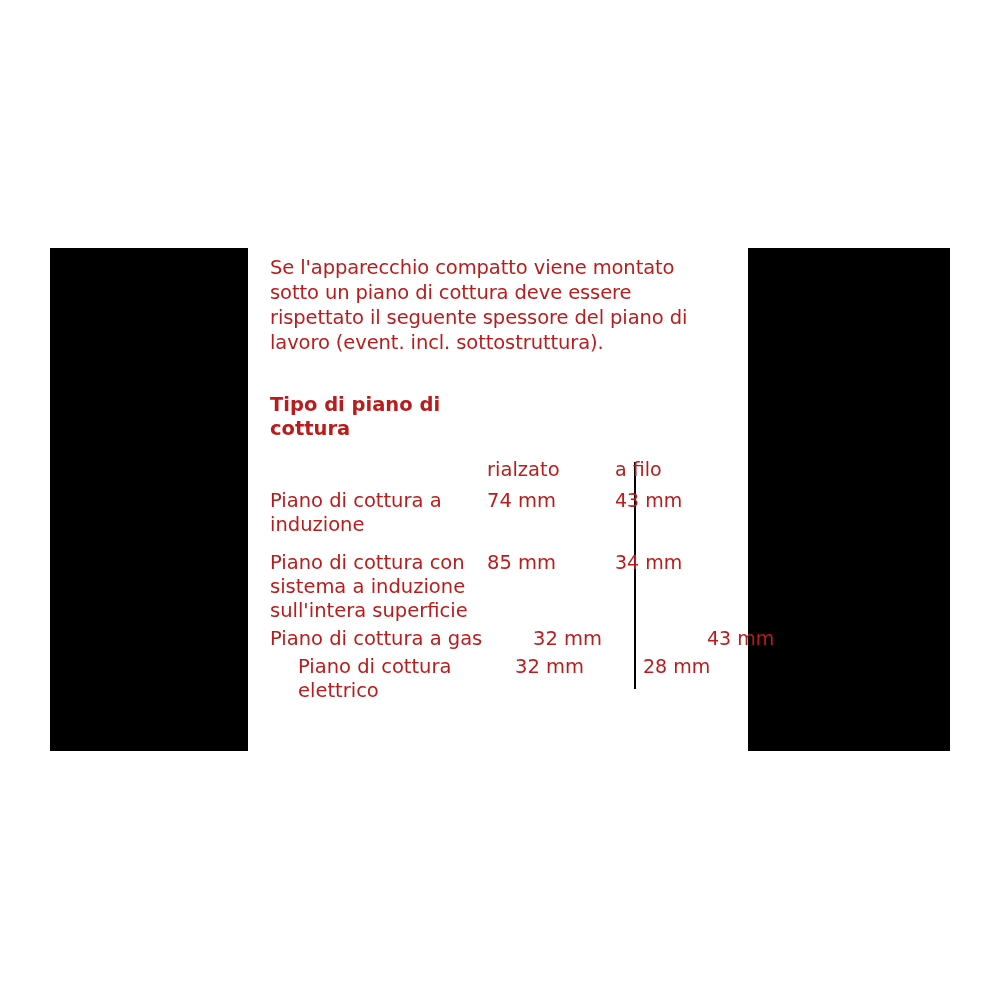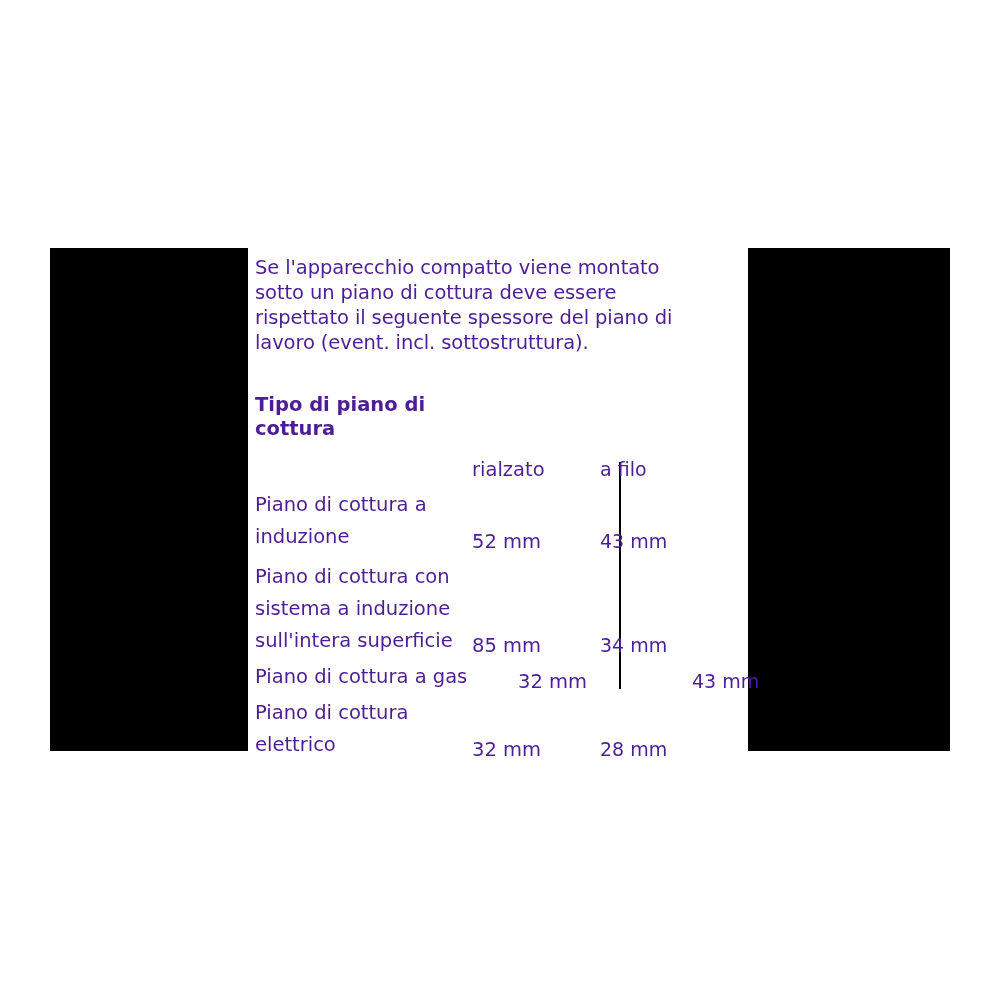--- a/index.html
+++ b/index.html
@@ -29,50 +29,49 @@
     position: absolute;
     left: 248px;
     top: 248px;
     width: 500px;
     height: 503px;
     background: #ffffff;
   }
 
   .content {
     position: absolute;
-    left: 255px;
+    left: 270px;
     top: 255px;
     width: 486px;
-    color: #4c1d95;
+    color: #b91c1c;
   }
 
   .intro {
     font-size: 19.5px;
     line-height: 25px;
     letter-spacing: -0.1px;
     width: 445px;
     margin: 0;
   }
 
   .table {
     position: relative;
     margin-top: 38px;
   }
 
   .row {
     position: relative;
     display: flex;
-    align-items: flex-end;
   }
 
   .col-type {
     width: 217px;
     flex: 0 0 217px;
     font-size: 19.5px;
-    line-height: 32px;
+    line-height: 24px;
   }
 
   .col-a {
     width: 110px;
     flex: 0 0 110px;
     font-size: 19.5px;
     line-height: 23px;
   }
 
   .col-b {
@@ -96,23 +95,23 @@
     font-size: 19.5px;
     line-height: 24px;
     width: 230px;
   }
 
   .subhdr {
     margin-top: 17px;
   }
 
   .r1 { margin-top: 8px; }
-  .r2 { margin-top: 8px; }
+  .r2 { margin-top: 14px; }
   .r3 { margin-top: 4px; gap: 46px; }
-  .r4 { margin-top: 4px; }
+  .r4 { margin-top: 4px; margin-left: 28px; }
 
   
   .divider {
     position: absolute;
     left: 364px;
     top: 69px;
     width: 2px;
     height: 227px;
     background: #000000;
   }
@@ -136,21 +135,21 @@
     </div>
 
     <div class="row subhdr">
       <div class="col-type"></div>
       <div class="col-a">rialzato</div>
       <div class="col-b">a filo</div>
     </div>
 
     <div class="row r1">
       <div class="col-type">Piano di cottura a induzione</div>
-      <div class="col-a">52 mm</div>
+      <div class="col-a">74 mm</div>
       <div class="col-b">43 mm</div>
     </div>
 
     <div class="row r2">
       <div class="col-type">Piano di cottura con sistema a induzione sull'intera superficie</div>
       <div class="col-a">85 mm</div>
       <div class="col-b">34 mm</div>
     </div>
 
     <div class="row r3">

